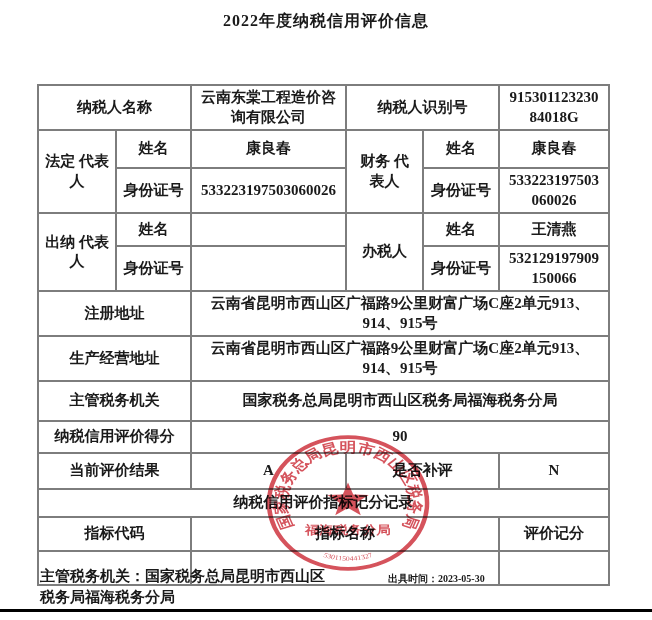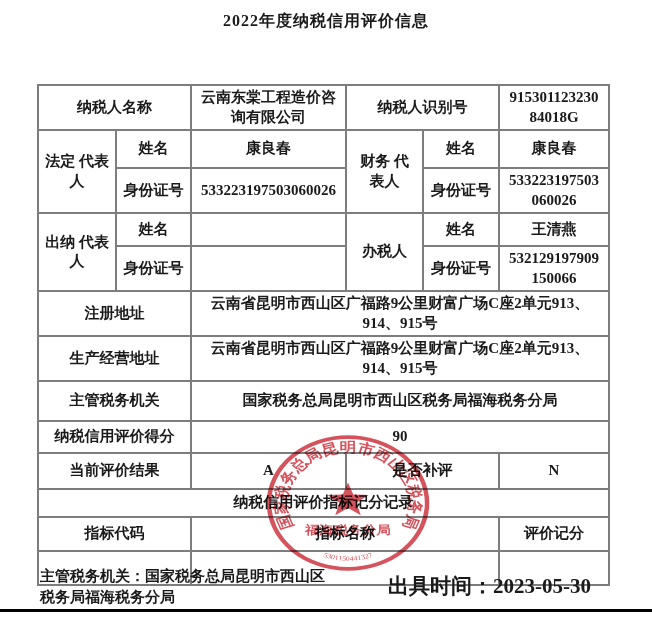--- a/index.html
+++ b/index.html
@@ -20,21 +20,21 @@
 
   .r1 { height: 45px; } .r2 { height: 38px; } .r3 { height: 42px; }
   .r4 { height: 33px; } .r5 { height: 42px; } .r6 { height: 38px; }
   .r7 { height: 38px; } .r8 { height: 40px; } .r9 { height: 32px; }
   .r10 { height: 36px; } .r11 { height: 28px; } .r12 { height: 34px; }
   .r13 { height: 34px; }
 
   .footer-authority { position: absolute; left: 40px; top: 566px; width: 290px;
     text-align: left; font-size: 15px; font-weight: 600; line-height: 1.4; }
   .footer-date { position: absolute; left: 388px; top: 572px;
-    font-size: 21px; font-weight: 600; text-align: right; }
+    font-size: 10px; font-weight: 600; text-align: right; }
   .bottom-rule { position: absolute; left: 0; top: 609px; width: 652px; height: 3px;
     background: #000; }
 
   .stamp { position: absolute; left: 264px; top: 433px; width: 168px; height: 140px;
     opacity: 0.88; mix-blend-mode: multiply; pointer-events: none; }
 </style>
 </head>
 <body>
 
 <div class="page">

